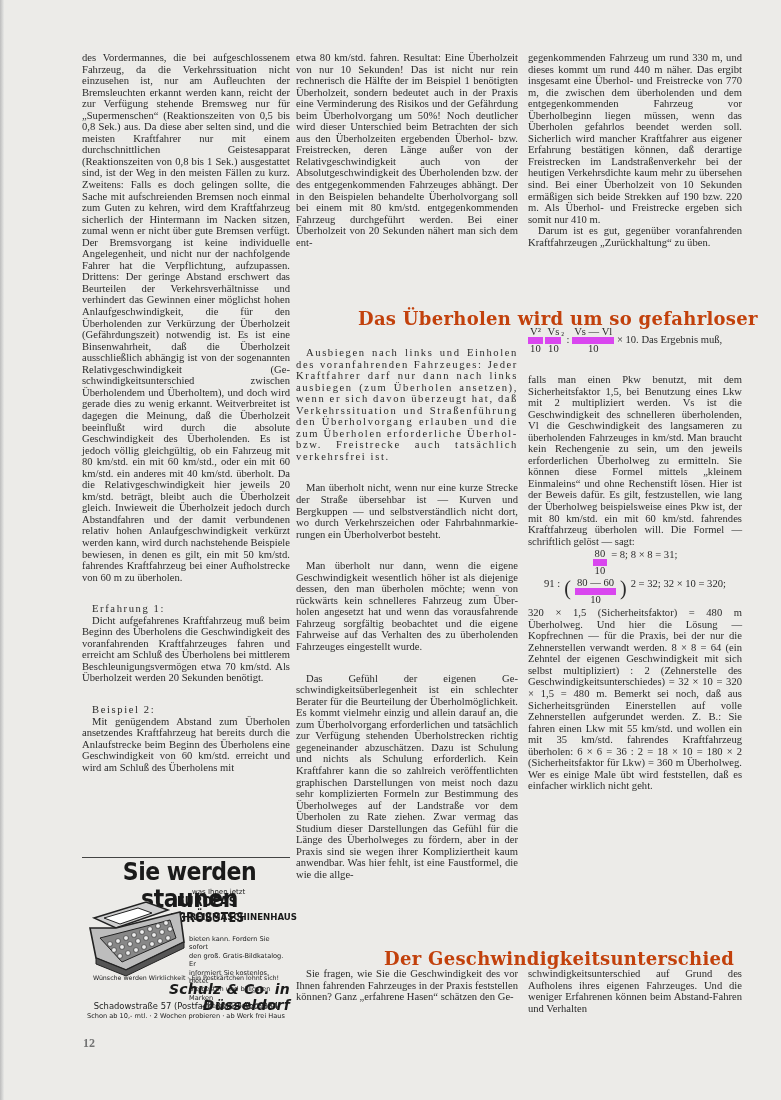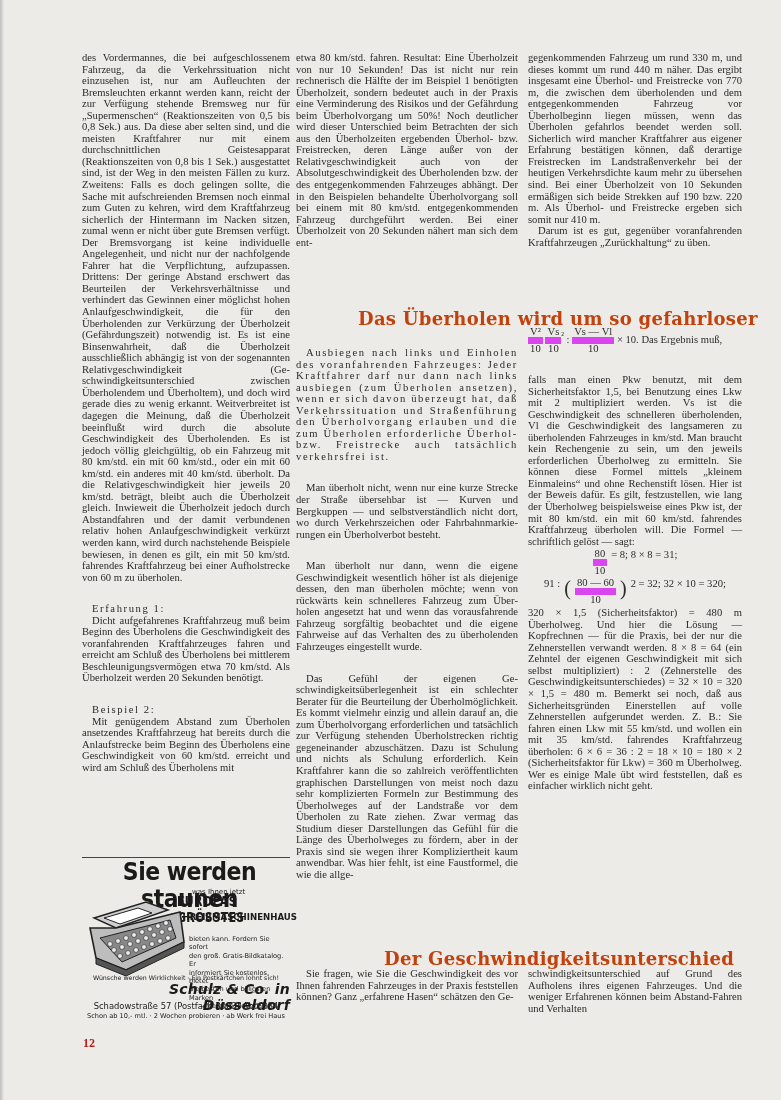--- a/index.html
+++ b/index.html
@@ -82,21 +82,21 @@
     position: absolute; left: 0; top: 121px; width: 208px; text-align: right;
     font-family: "DejaVu Sans", sans-serif; font-style: italic; font-weight: bold;
     font-size: 14px; letter-spacing: 0.2px;
   }
   .ad-addr { position: absolute; left: 0; top: 141px; width: 208px; text-align: center; font-size: 8.4px; }
   .ad-price { position: absolute; left: 0; top: 152px; width: 208px; text-align: center; font-size: 6.6px; }
   .typewriter { position: absolute; left: 4px; top: 28px; width: 100px; height: 92px; }
 
   .page-number {
     position: absolute; left: 83px; top: 1036px;
-    font-size: 12px; font-weight: bold; color: #b91c1c;
+    font-size: 12px; font-weight: bold; color: #737373;
   }
 </style>
 </head>
 <body>
 
 <div class="page-edge"></div>
 
 <div class="col col-left">
   <p>des Vordermannes, die bei aufge­schlossenem Fahrzeug, da die Verkehrs­situation nicht einzusehen ist, nur am Aufleuchten der Bremsleuchten erkannt werden kann, reicht der zur Verfügung stehende Bremsweg nur für „Super­menschen“ (Reaktionszeiten von 0,5 bis 0,8 Sek.) aus. Da diese aber selten sind, und die meisten Kraftfahrer nur mit einem durchschnittlichen Geistesappa­rat (Reaktionszeiten von 0,8 bis 1 Sek.) ausgestattet sind, ist der Weg in den meisten Fällen zu kurz. Zweitens: Falls es doch gelingen sollte, die Sache mit aufschreienden Bremsen noch ein­mal zum Guten zu kehren, wird dem Kraftfahrzeug sicherlich der Hinter­mann im Nacken sitzen, zumal wenn er nicht über gute Bremsen verfügt. Der Bremsvorgang ist keine individu­elle Angelegenheit, und nicht nur der nachfolgende Fahrer hat die Verpflichtung, aufzupassen. Drittens: Der geringe Abstand er­schwert das Beurteilen der Ver­kehrsverhältnisse und verhindert das Gewinnen einer möglichst hohen Anlaufgeschwindigkeit, die für den Überholenden zur Ver­kürzung der Überholzeit (Gefähr­dungszeit) notwendig ist. Es ist eine Binsenwahrheit, daß die Überholzeit ausschließlich abhängig ist von der so­genannten Relativgeschwindigkeit (Ge­schwindigkeitsunterschied zwischen Überholendem und Überholtem), und doch wird gerade dies zu wenig erkannt. Weitverbreitet ist dagegen die Meinung, daß die Überholzeit beeinflußt wird durch die absolute Geschwindigkeit des Über­holenden. Es ist jedoch völlig gleich­gültig, ob ein Fahrzeug mit 80 km/std. ein mit 60 km/std., oder ein mit 60 km/std. ein anderes mit 40 km/std. überholt. Da die Relativgeschwindig­keit hier jeweils 20 km/std. beträgt, bleibt auch die Überholzeit gleich. In­wieweit die Überholzeit jedoch durch Abstandfahren und der damit verbunde­nen relativ hohen Anlaufgeschwindig­keit verkürzt werden kann, wird durch nachstehende Beispiele bewiesen, in denen es gilt, ein mit 50 km/std. fahren­des Kraftfahrzeug bei einer Aufholstrecke von 60 m zu überholen.</p>
   <p class="indent gap spaced">Erfahrung 1:</p>

